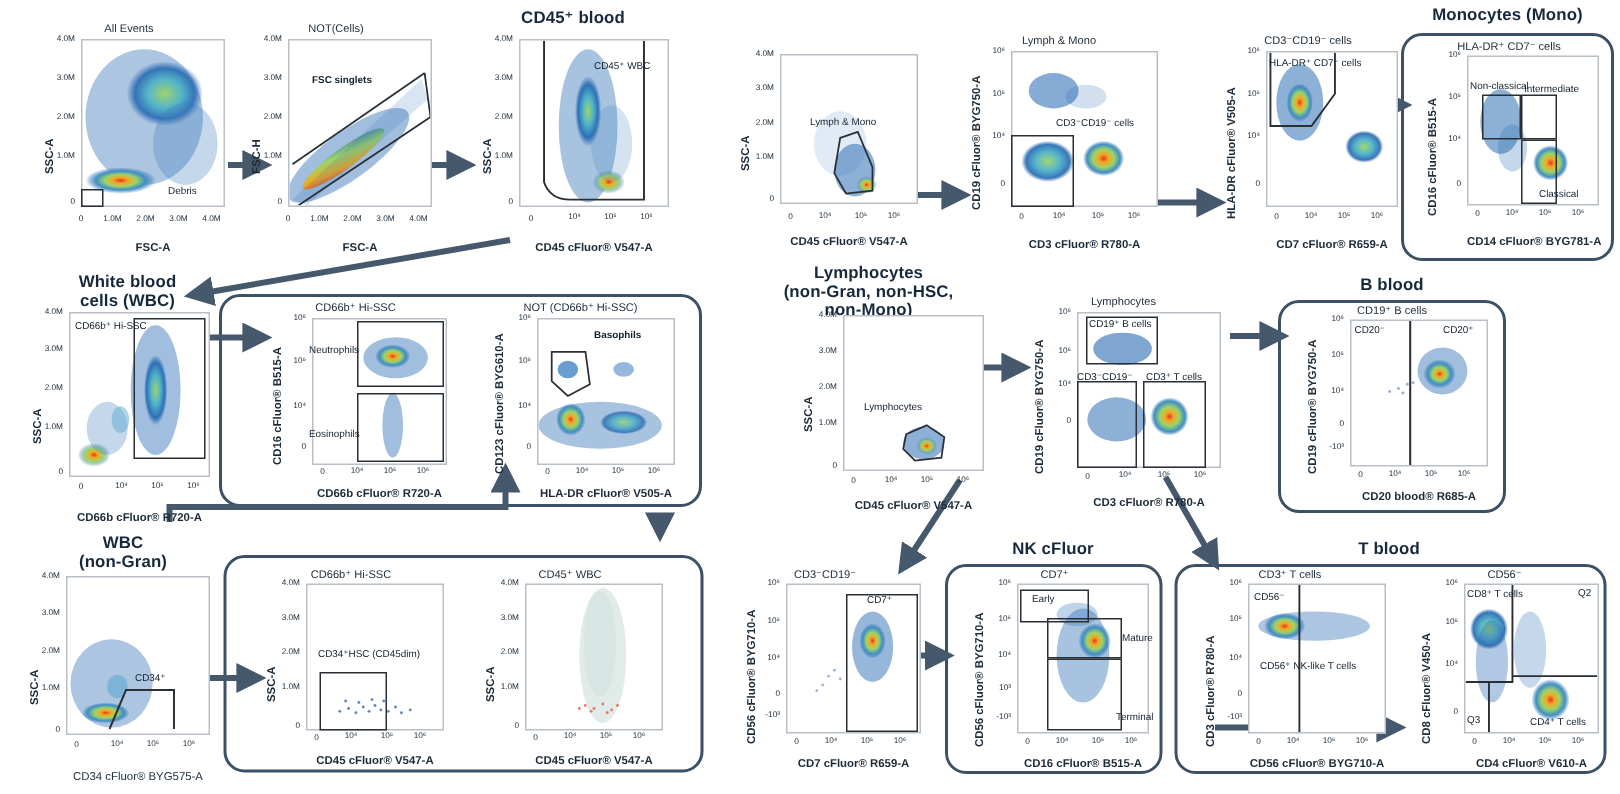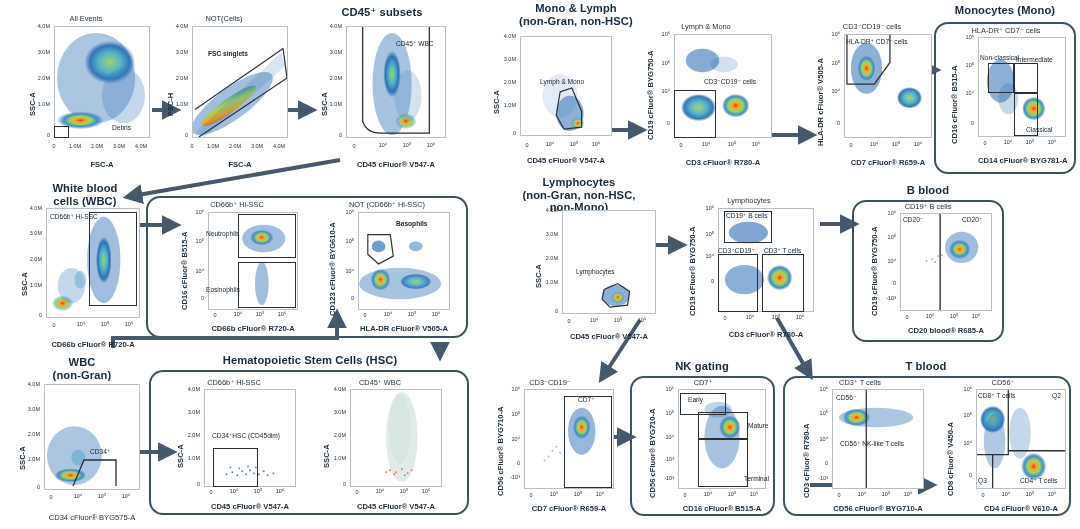--- a/index.html
+++ b/index.html
@@ -63,34 +63,31 @@
 
 <div id="stage">
 
   <div class="pane" style="left:146px;top:196px;width:322px;height:142px;"></div>
   <div class="pane" style="left:149px;top:370px;width:320px;height:145px;"></div>
   <div class="pane" style="left:934px;top:22px;width:142px;height:152px;"></div>
   <div class="pane" style="left:852px;top:200px;width:152px;height:142px;"></div>
   <div class="pane" style="left:630px;top:376px;width:145px;height:140px;"></div>
   <div class="pane" style="left:783px;top:376px;width:288px;height:140px;"></div>
 
-  <div class="grp-title t11" style="left:312px;top:6px;width:140px;">CD45⁺ subsets</div>
+  <div class="grp-title t11" style="left:312px;top:6px;width:140px;">CD45⁺ blood</div>
   <div class="grp-title t11" style="left:30px;top:182px;width:110px;">White blood
 cells (WBC)</div>
   <div class="grp-title t11" style="left:32px;top:356px;width:100px;">WBC
 (non-Gran)</div>
-  <div class="grp-title t11" style="left:154px;top:354px;width:312px;">Hematopoietic Stem Cells (HSC)</div>
-  <div class="grp-title t11" style="left:492px;top:2px;width:168px;">Mono &amp; Lymph
-(non-Gran, non-HSC)</div>
   <div class="grp-title t11" style="left:928px;top:4px;width:154px;">Monocytes (Mono)</div>
   <div class="grp-title t11" style="left:494px;top:176px;width:170px;">Lymphocytes
 (non-Gran, non-HSC,
 non-Mono)</div>
   <div class="grp-title t11" style="left:878px;top:184px;width:100px;">B blood</div>
-  <div class="grp-title t11" style="left:652px;top:360px;width:100px;">NK gating</div>
+  <div class="grp-title t11" style="left:652px;top:360px;width:100px;">NK cFluor</div>
   <div class="grp-title t11" style="left:876px;top:360px;width:100px;">T blood</div>
 
   <svg class="ar" width="1080" height="529">
     <defs>
       <marker id="ah" markerWidth="5" markerHeight="5" refX="2.6" refY="2.5" orient="auto">
         <path d="M0,0 L5,2.5 L0,5 z" class="arhead"></path>
       </marker>
     </defs>
 
     <path class="arpath" marker-end="url(#ah)" d="M152,110 L172,110"></path>

